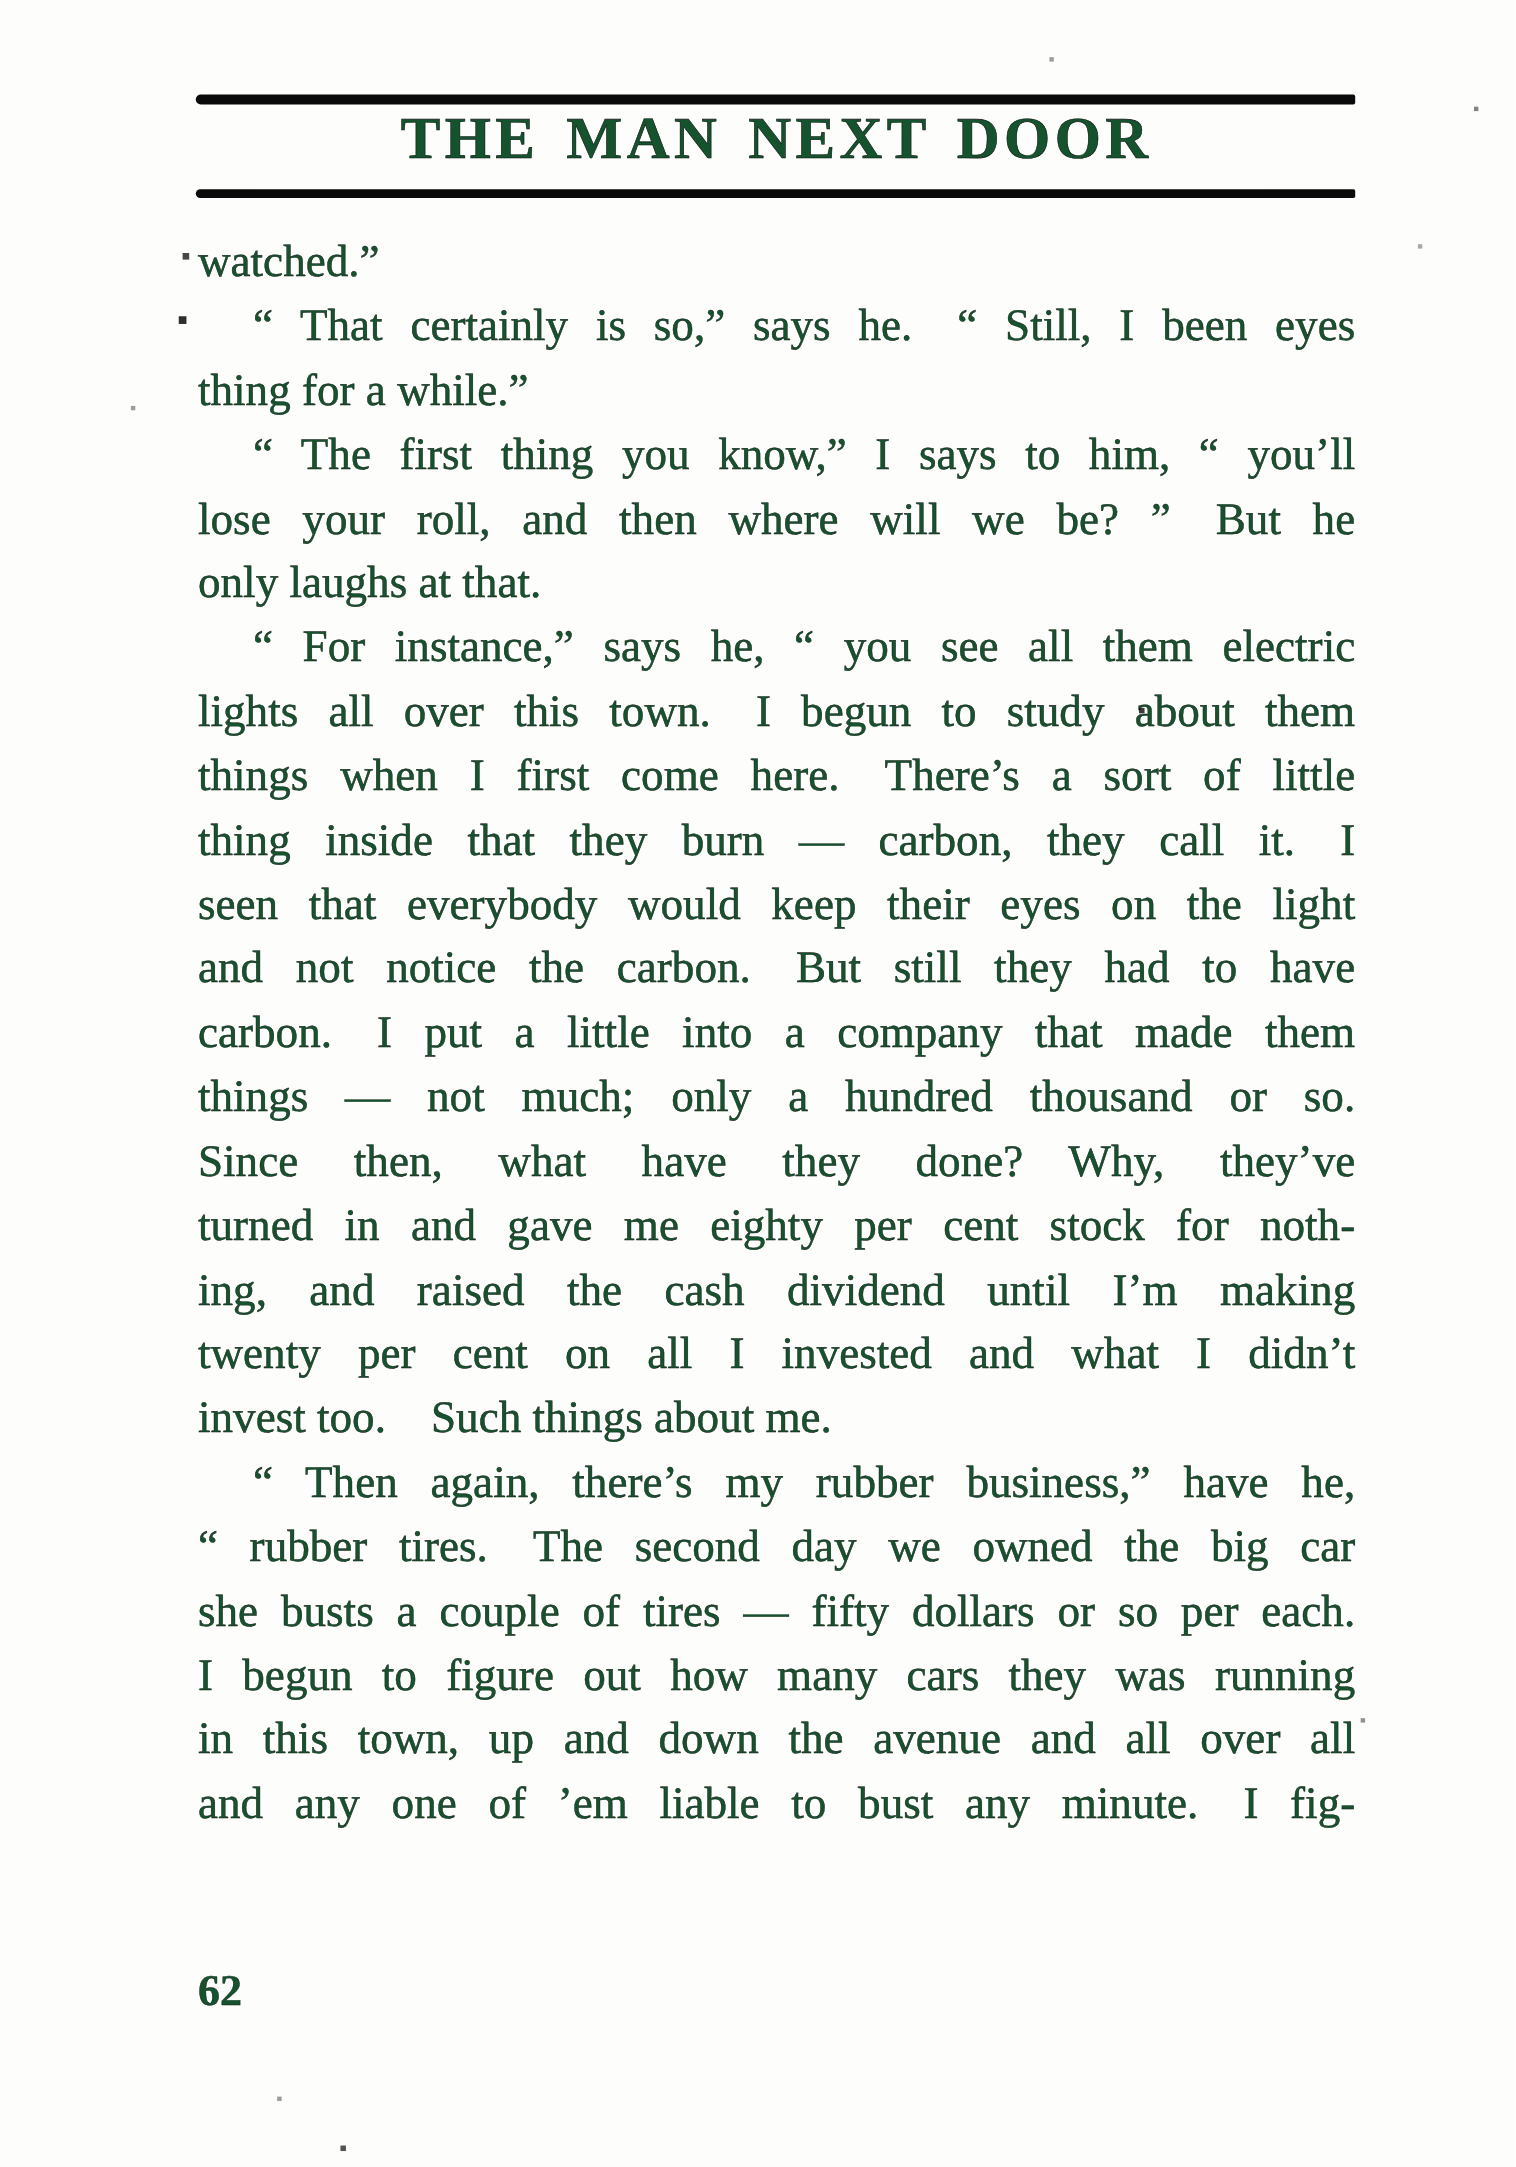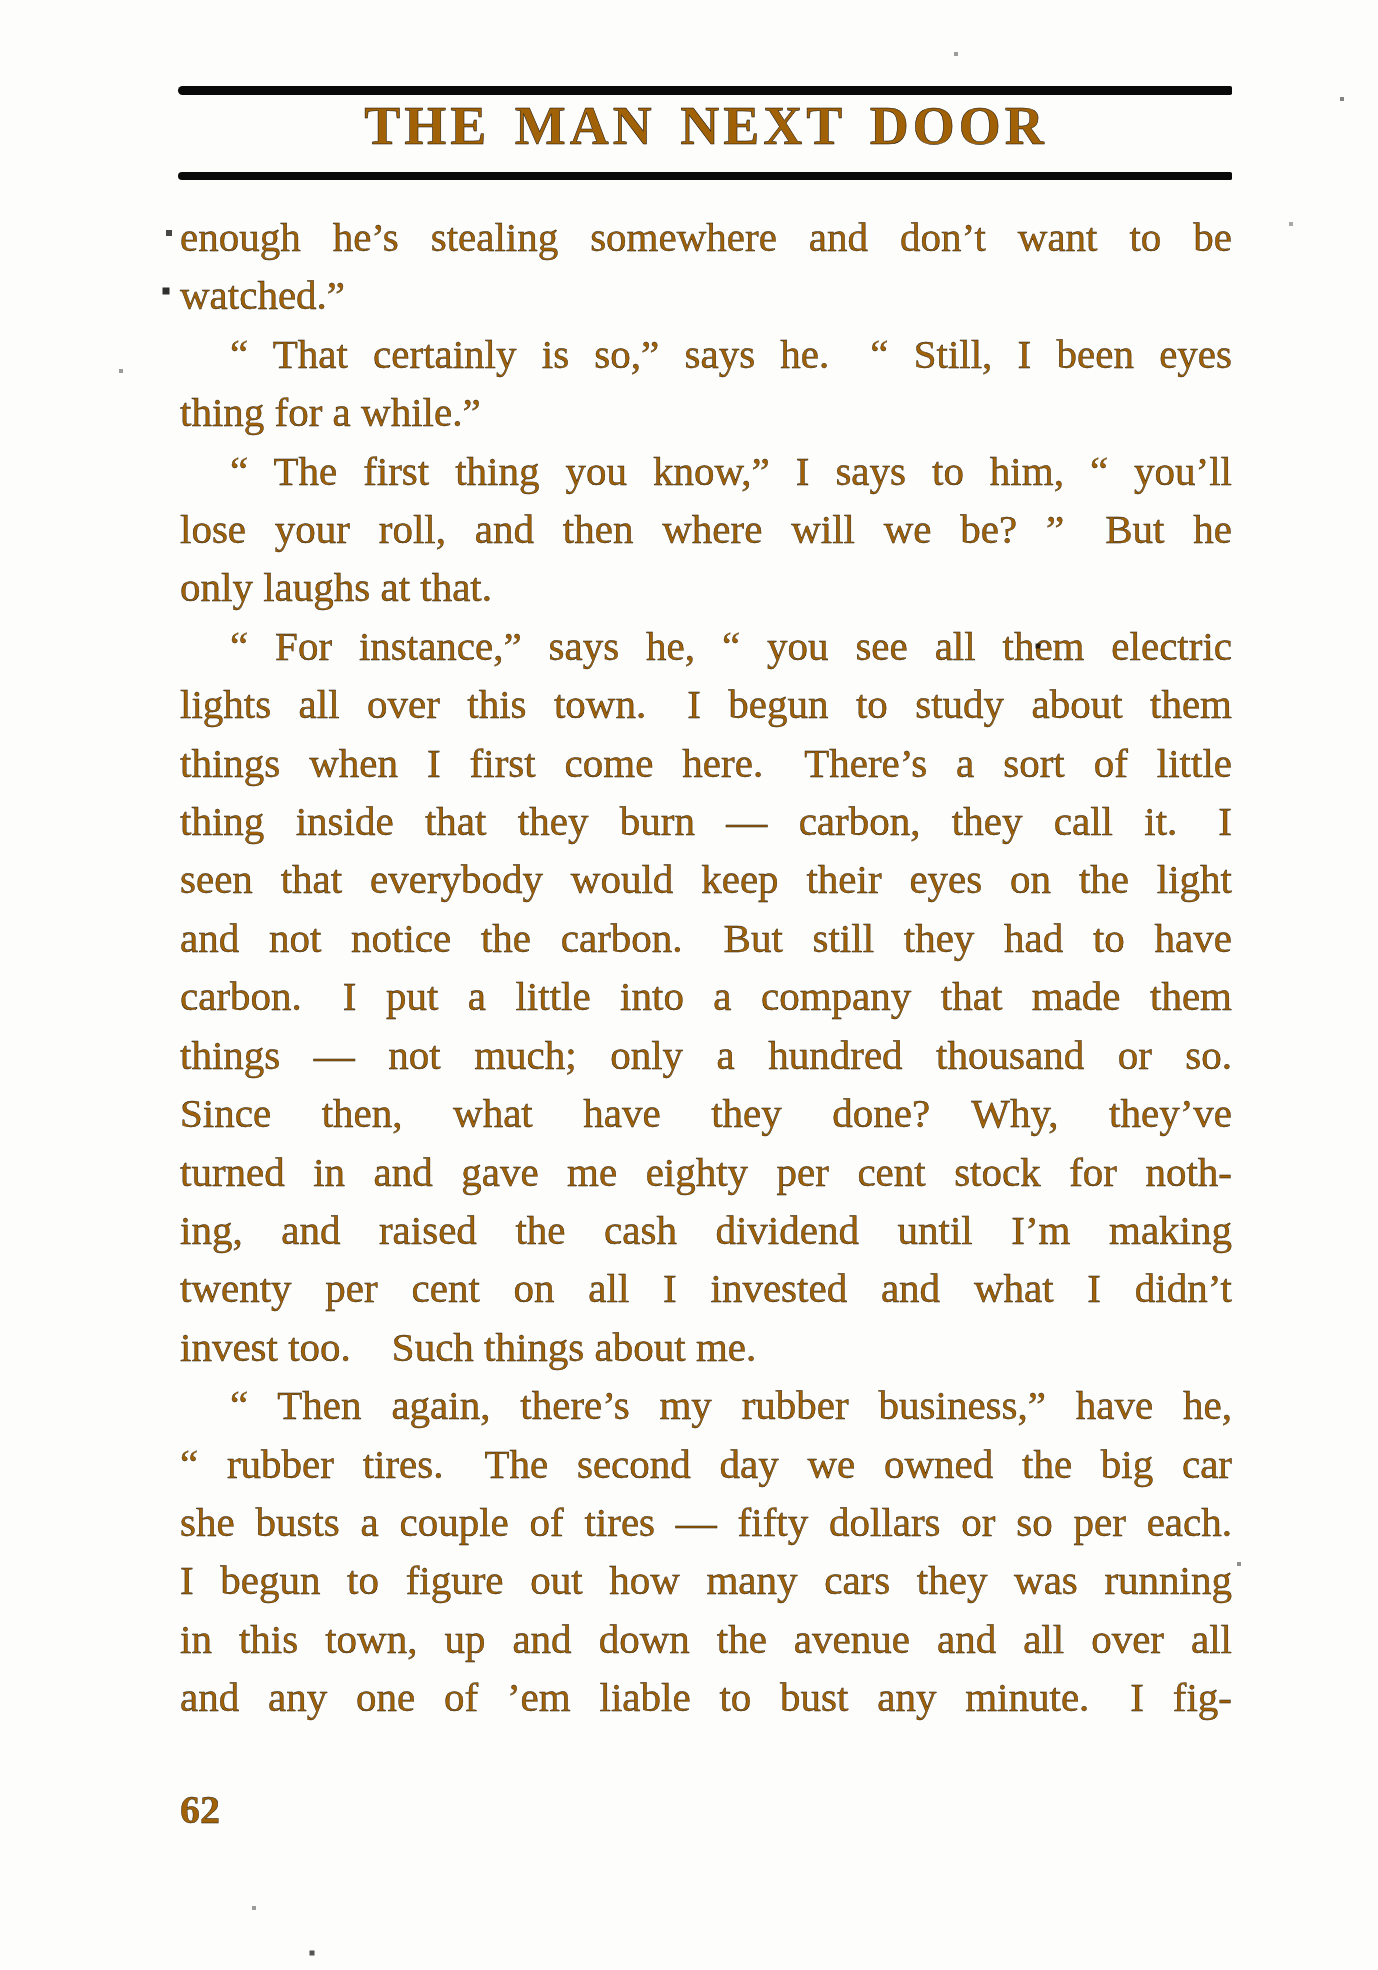--- a/index.html
+++ b/index.html
@@ -2,21 +2,21 @@
 <html><head>
 <meta charset="utf-8">
 <style>
   html,body { margin:0; padding:0; background:#ffffff; }
   .page {
     position:relative;
     width:1378px; height:1970px;
     background:#fdfdfc;
     overflow:hidden;
     font-family:"Liberation Serif", serif;
-    color:#a16207;
+    color:#14532d;
   }
   .rule {
     position:absolute;
     left:178px; width:1054px; height:9px;
     background:#0a0a0a;
     border-radius:5px 2px 2px 5px;
   }
   .rule-top { top:86px; }
   .rule-bottom { top:172px; height:8px; }
   .title {
@@ -68,21 +68,20 @@
 </head>
 <body>
 
 <div class="page">
 
   <div class="rule rule-top"></div>
   <div class="title">THE MAN NEXT DOOR</div>
   <div class="rule rule-bottom"></div>
 
   <div class="body-text">
-    <div class="line">enough he’s stealing somewhere and don’t want to be</div>
     <div class="line last">watched.”</div>
     <div class="line indent">“ That certainly is so,” says he. “ Still, I been eyes</div>
     <div class="line last">thing for a while.”</div>
     <div class="line indent">“ The first thing you know,” I says to him, “ you’ll</div>
     <div class="line">lose your roll, and then where will we be? ” But he</div>
     <div class="line last">only laughs at that.</div>
     <div class="line indent">“ For instance,” says he, “ you see all them electric</div>
     <div class="line">lights all over this town. I begun to study about them</div>
     <div class="line">things when I first come here. There’s a sort of little</div>
     <div class="line">thing inside that they burn — carbon, they call it. I</div>

